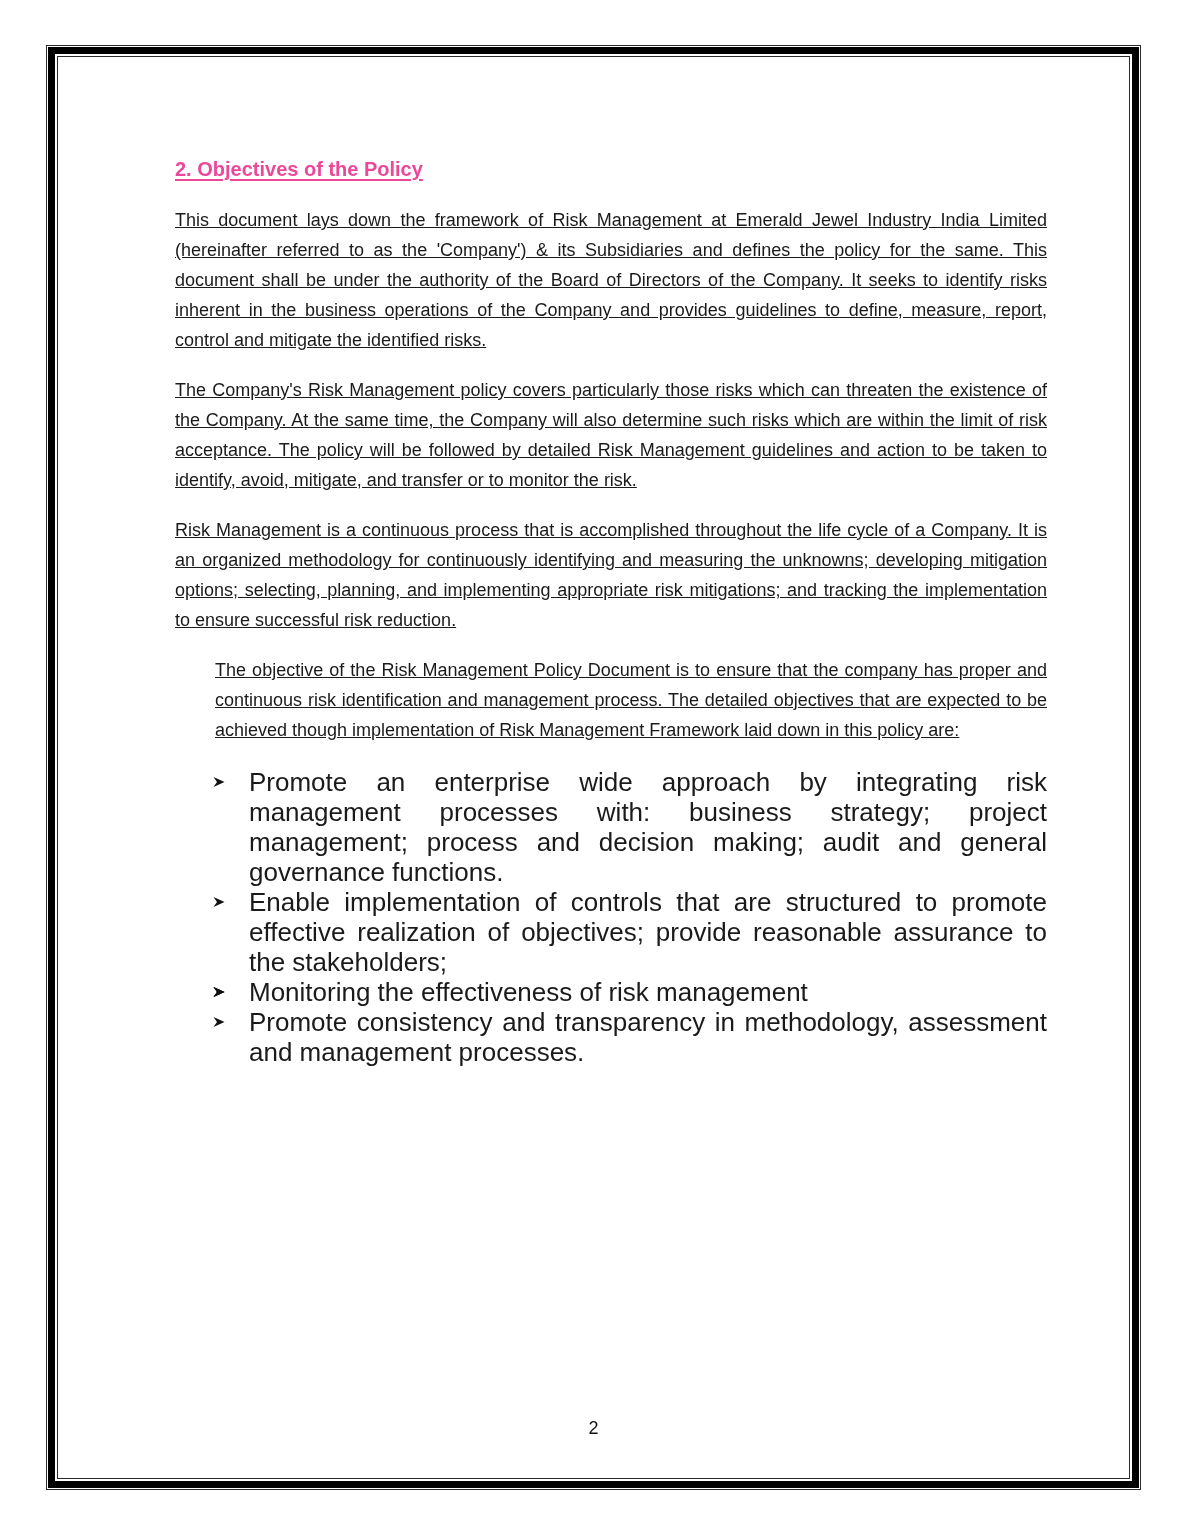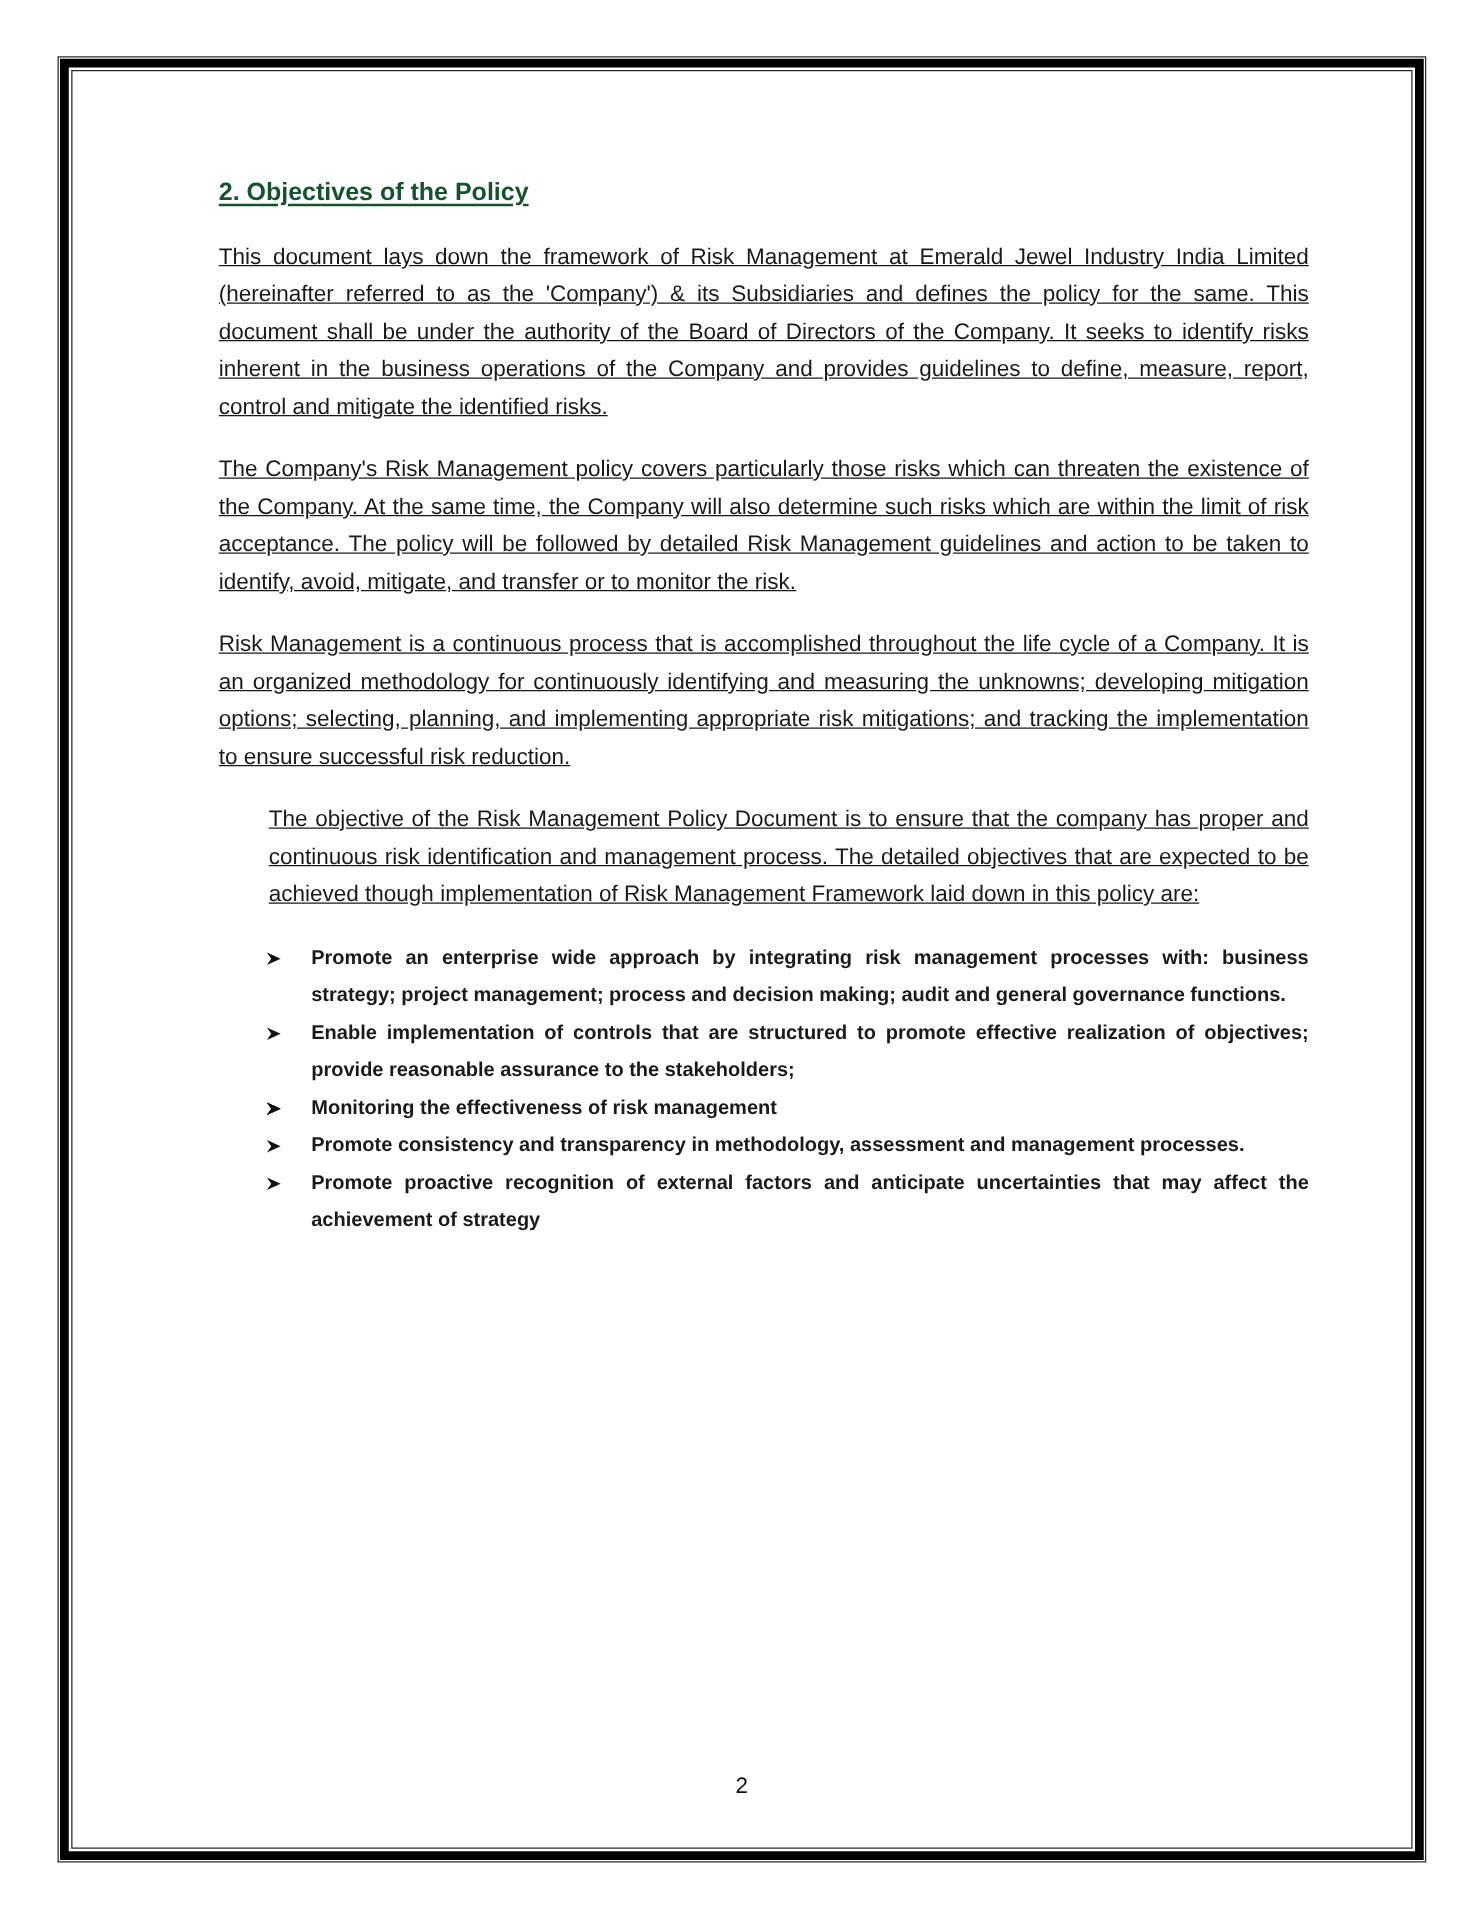--- a/index.html
+++ b/index.html
@@ -49,42 +49,41 @@
       left: 175px;
       top: 140px;
       width: 872px;
     }
     .heading {
       font-weight: bold;
       text-decoration: underline;
       text-underline-offset: 3px;
       font-size: 20px;
       line-height: 28px;
-      margin: 0 0 22px 0;
-      color: #14532d;
+      margin: 15px 0 22px 0;
+      color: #ec4899;
     }
     .para {
       font-size: 18px;
       line-height: 30px;
       text-align: justify;
       margin: 0 0 20px 0;
       text-decoration: underline;
     }
     .bullets {
       list-style: none;
       margin: 22px 0 0 0;
       padding: 0;
     }
     .bullet-item {
       position: relative;
       padding-left: 74px;
-      font-size: 16px;
+      font-size: 26px;
       line-height: 30px;
       text-align: justify;
-      font-weight: bold;
     }
     .bullet-icon {
       position: absolute;
       left: 38px;
       top: 0;
       width: 14px;
       height: 30px;
       display: flex;
       align-items: center;
     }
@@ -157,24 +156,16 @@
       <span>Monitoring the effectiveness of risk management</span>
     </li>
     <li class="bullet-item">
       <span class="bullet-icon">
         <svg width="12" height="12" viewBox="0 0 12 12">
             <path d="M0.5 1 L11.5 6 L0.5 11 L4 6 Z" fill="#111"></path>
           </svg>
       </span>
       <span>Promote consistency and transparency in methodology, assessment and management processes.</span>
     </li>
-    <li class="bullet-item">
-      <span class="bullet-icon">
-        <svg width="12" height="12" viewBox="0 0 12 12">
-            <path d="M0.5 1 L11.5 6 L0.5 11 L4 6 Z" fill="#111"></path>
-          </svg>
-      </span>
-      <span>Promote proactive recognition of external factors and anticipate uncertainties that may affect the achievement of strategy</span>
-    </li>
   </ul>
 </div>
 
 <div class="page-number">2</div>
 
 </body></html>

